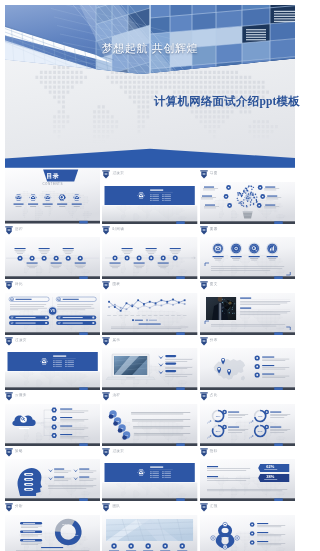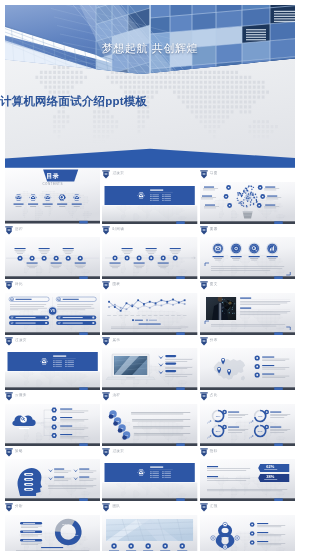--- a/index.html
+++ b/index.html
@@ -12,22 +12,22 @@
   .hero-bg{position:absolute;left:5px;top:5px;width:290px;height:163px;
         background:linear-gradient(170deg,#f7f8fa 0%,#eceef1 45%,#dfe1e6 100%);}
   .hero-map{position:absolute;left:8px;top:60px;width:284px;height:84px;opacity:.30;
             -webkit-mask-image:linear-gradient(180deg,rgba(0,0,0,1) 0%,rgba(0,0,0,.8) 55%,rgba(0,0,0,0) 100%);
             mask-image:linear-gradient(180deg,rgba(0,0,0,1) 0%,rgba(0,0,0,.8) 55%,rgba(0,0,0,0) 100%);}
   .hero-photo{position:absolute;left:0;top:0;width:300px;height:80px;overflow:hidden;
               clip-path:polygon(0 0,300px 0,300px 58px,140px 74px,0 59px);}
   .hero-tagline{position:absolute;left:0;top:41px;width:300px;text-align:center;
                 color:#fff;font-size:11px;letter-spacing:.6px;font-weight:400;
                 text-shadow:0 1px 2px rgba(10,30,70,.55);}
-  .hero-title{position:absolute;left:0;top:94px;width:300px;text-align:left;
-              color:#2a5298;font-size:11.5px;font-weight:700;letter-spacing:.2px;}
+  .hero-title{position:absolute;left:0;top:94px;width:300px;text-align:right;
+              color:#2a5298;font-size:11.5px;font-weight:700;letter-spacing:.2px;font-family:Liberation Serif, serif;}
   .hero-gear{position:absolute;left:104px;top:129px;width:13px;height:13px;}
   .hero-band{position:absolute;left:5px;top:147px;width:290px;height:21px;}
 
   
   .grid{position:absolute;left:0;top:0;width:300px;height:551px;}
   .cell{position:absolute;width:95.3px;}
   .badge{position:absolute;left:0;top:0;height:8px;width:95.3px;}
   .badge .bico{position:absolute;left:0;top:0;width:8px;height:9px;}
   .badge span{position:absolute;left:10px;top:1.2px;font-size:3.6px;color:#9aa0aa;
               letter-spacing:.3px;white-space:nowrap;line-height:4px;

